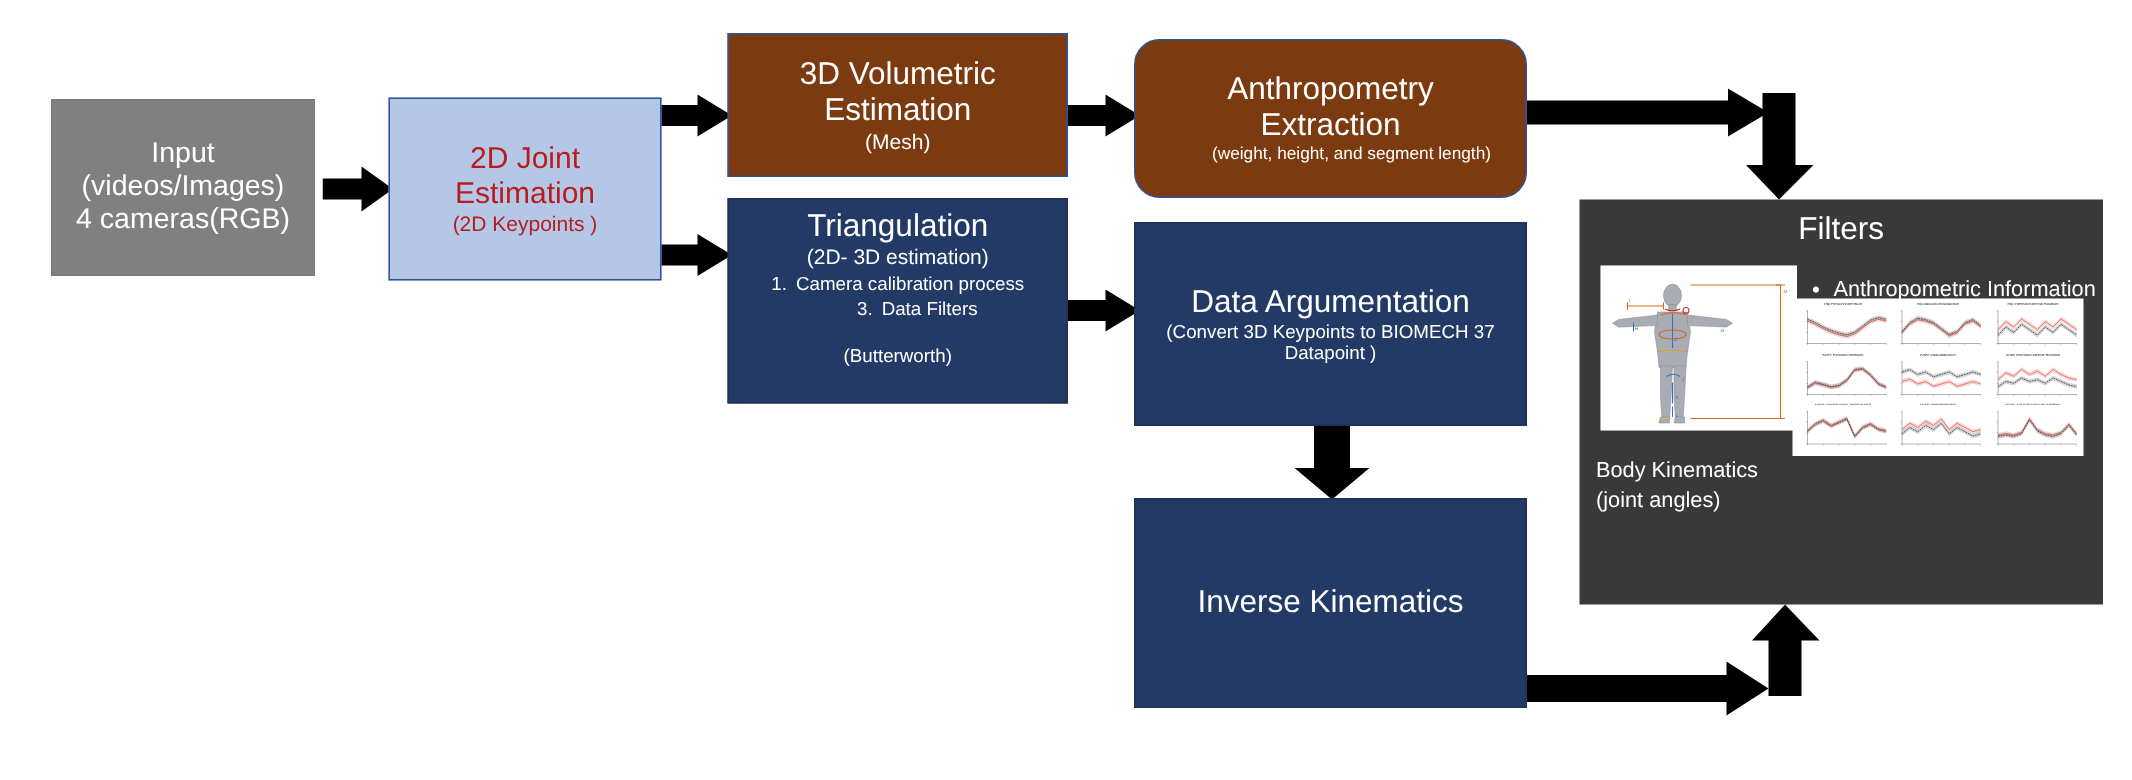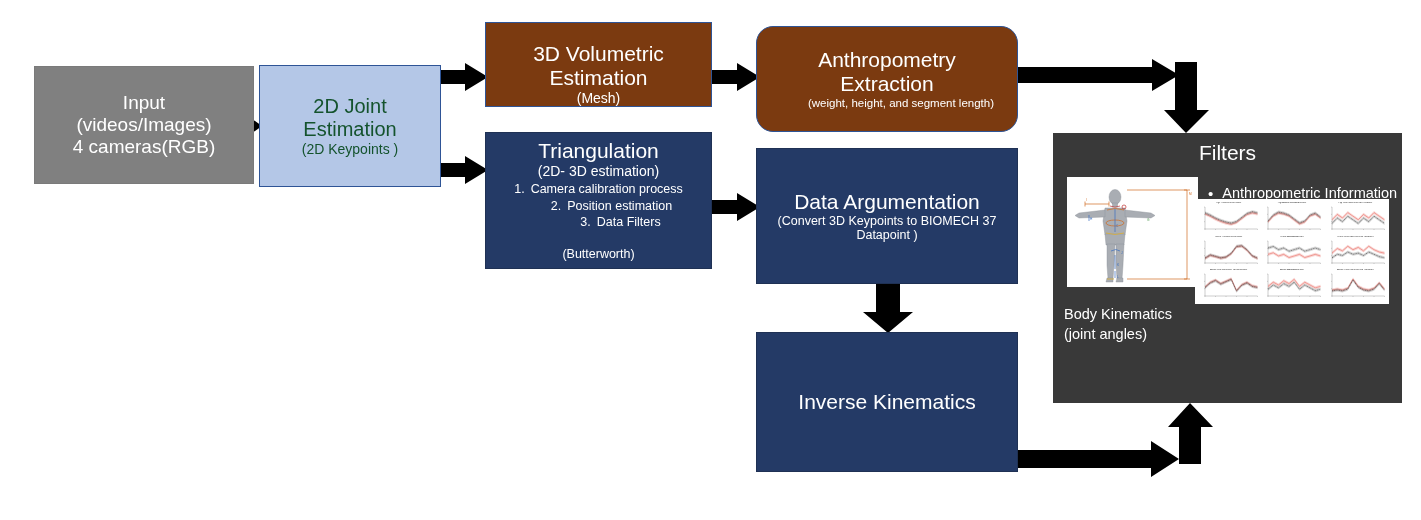--- a/index.html
+++ b/index.html
@@ -31,51 +31,51 @@
     color: #ffffff;
     line-height: 1.15;
   }
   .box-input {
     background: #808080;
     border: 1px solid #7a7a7a;
   }
   .box-blue-light {
     background: #b4c7e7;
     border: 1px solid #2e5496;
-    color: #14532d;
+    color: #b91c1c;
   }
   .box-brown {
     background: #7b3a10;
     border: 1px solid #2e5496;
   }
   .box-navy {
     background: #243a66;
     border: 1px solid #1f3154;
   }
   .ttl { font-size: 20px; }
   .ttl-lg { font-size: 21px; }
   .sub { font-size: 14px; }
   .sub-sm { font-size: 12.5px; }
   .mini { font-size: 11.5px; margin-left: 28px; }
 
   
   #box-input {
-    left: 34px; top: 66px; width: 220px; height: 118px;
+    left: 34px; top: 66px; width: 176px; height: 118px;
     font-size: 19px;
   }
   #box-input .ln { display: block; }
 
   
   #box-2d {
     left: 259px; top: 65px; width: 182px; height: 122px;
   }
 
   
   #box-3d {
-    left: 485px; top: 22px; width: 227px; height: 85px; justify-content: flex-end;
+    left: 485px; top: 22px; width: 227px; height: 96px;
   }
 
   
   #box-anthro {
     left: 756px; top: 26px; width: 262px; height: 106px; border-radius: 17px;
   }
 
   
   #box-tri {
     left: 485px; top: 132px; width: 227px; height: 137px;
@@ -284,23 +284,20 @@
     <span class="ttl-lg">Extraction</span>
     <span class="mini">(weight, height, and segment length)</span>
   </div>
 
   <div class="box box-navy" id="box-tri">
     <span class="ttl-lg">Triangulation</span>
     <span class="sub">(2D- 3D estimation)</span>
     <ul class="tri-list">
       <li>
         <span class="num">1.</span><span>Camera calibration process</span>
-      </li>
-      <li>
-        <span class="num">2.</span><span>Position estimation</span>
       </li>
       <li>
         <span class="num">3.</span><span>Data Filters</span>
       </li>
     </ul>
     <span class="sub-sm">(Butterworth)</span>
   </div>
 
   <div class="box box-navy" id="box-dataaug">
     <span class="ttl-lg">Data Argumentation</span>

